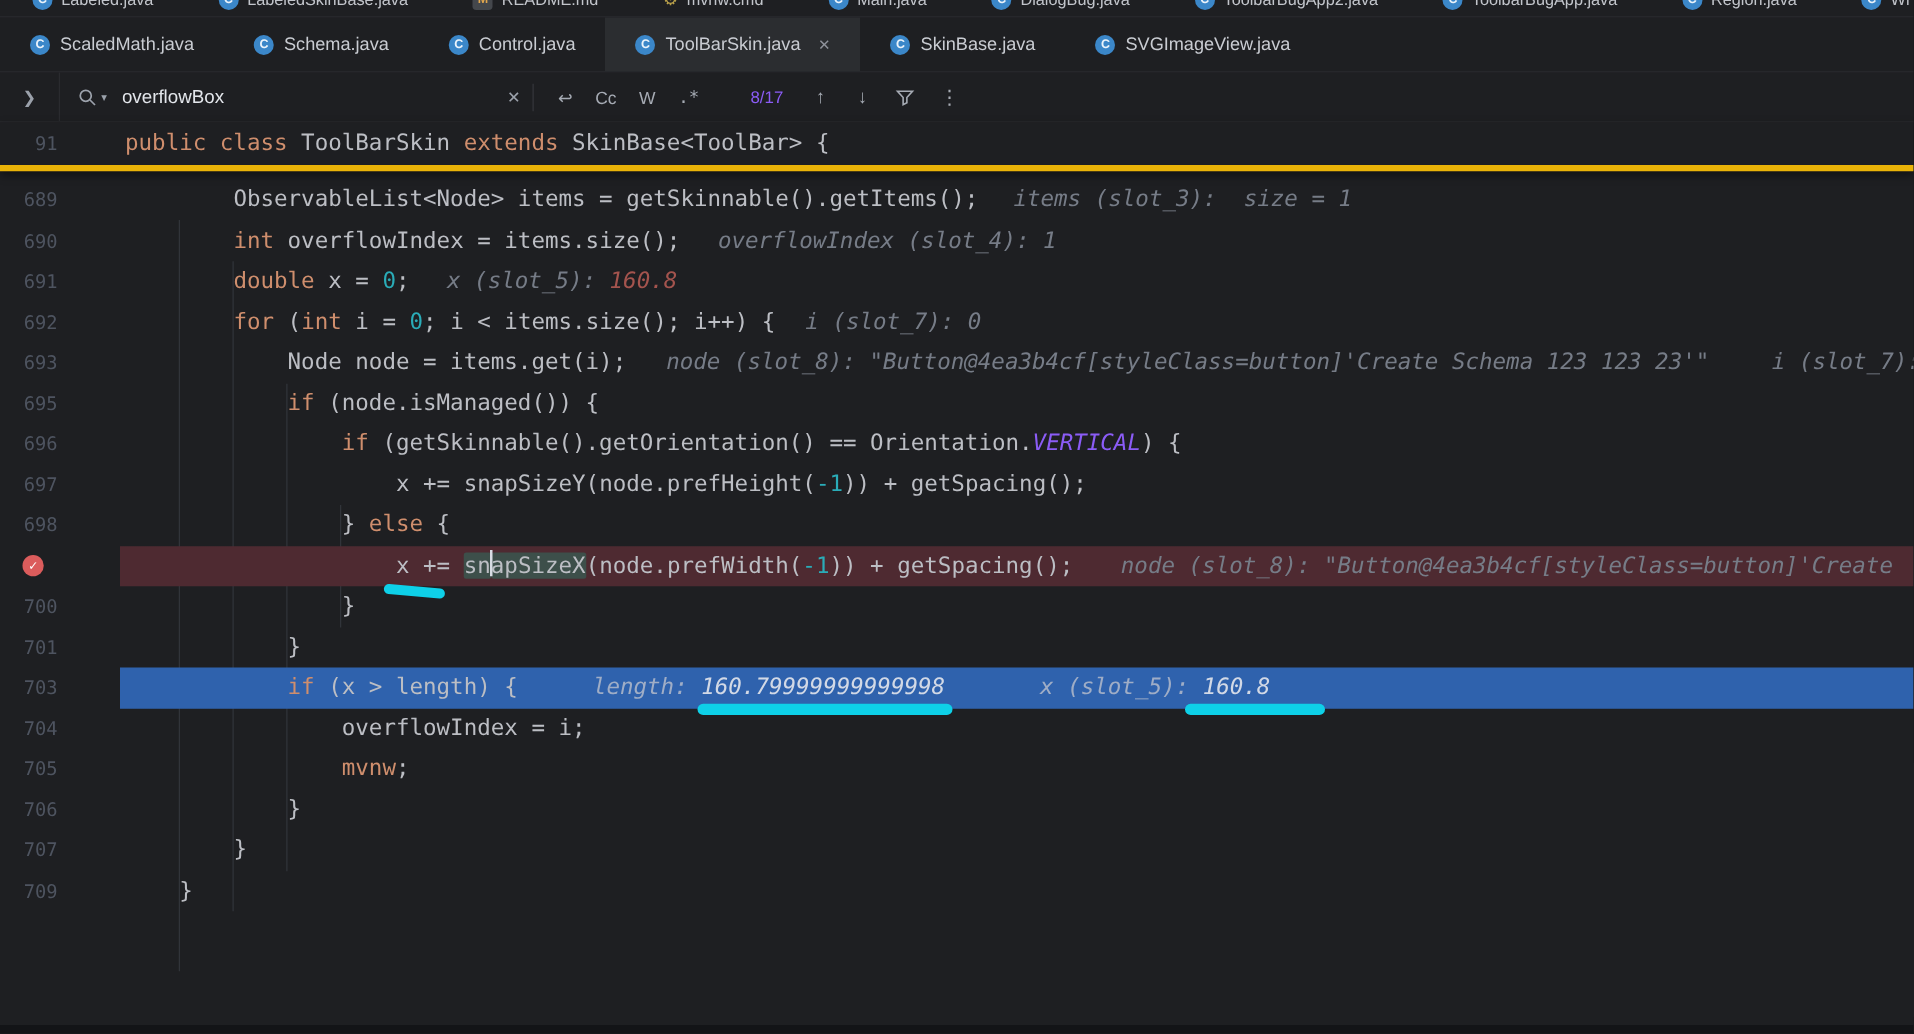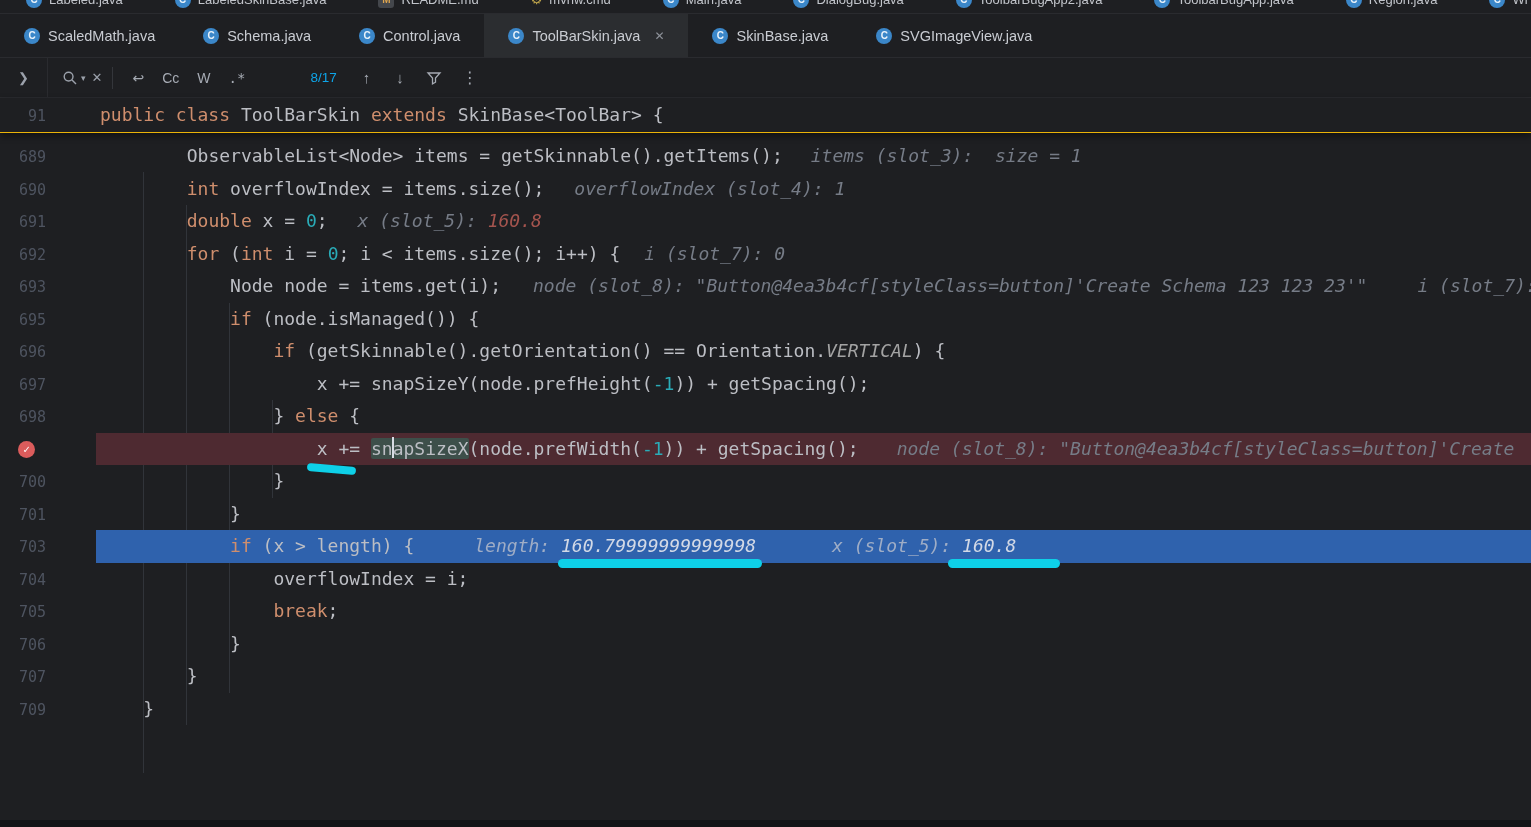--- a/index.html
+++ b/index.html
@@ -27,44 +27,44 @@
   .findbar{display:flex;align-items:center;height:39px;border-bottom:1px solid #2a2b2f;background:#1e1f22;}
   .fb-exp{width:47px;align-self:stretch;display:flex;align-items:center;justify-content:center;
           border-right:1px solid #2a2b2f;color:#9ba1ab;font-size:13px;}
   .fb-search-icon{display:flex;align-items:center;margin-left:14px;gap:3px;color:#9ba1ab;}
   .fb-input{background:transparent;border:none;outline:none;color:#e3e6eb;font-size:15px;width:300px;
             margin-left:10px;font-family:"Liberation Sans",sans-serif;}
   .fb-clear{color:#9ba1ab;font-size:13px;margin-left:6px;}
   .fb-div{display:inline-block;width:1px;height:22px;background:#34363b;margin:0 10px;}
   .fb-tgl{color:#a6abb4;font-size:14px;padding:0 9px;}
   .fb-tgl.mono{font-family:"DejaVu Sans Mono",monospace;}
-  .fb-count{color:#0ea5e9;font-size:13.5px;margin-left:56px;}
+  .fb-count{color:#8b5cf6;font-size:13.5px;margin-left:32px;}
   .fb-nav{color:#a6abb4;font-size:15px;margin-left:26px;}
   .fb-funnel{margin-left:22px;display:flex;align-items:center;}
   .fb-kebab{color:#a6abb4;font-size:16px;margin-left:20px;margin-right:14px;}
 
   
   .sticky-row{position:relative;z-index:4;height:34px;line-height:34px;white-space:pre;background:#1e1f22;
               font-family:"DejaVu Sans Mono",monospace;font-size:18px;color:#bcbec4;
-              box-shadow:0 3px 7px rgba(0,0,0,.45);border-bottom:1px solid #eab308;}
+              box-shadow:0 3px 7px rgba(0,0,0,.45);border-bottom:5px solid #eab308;}
   .code-area{position:relative;padding-top:7px;height:696px;overflow:hidden;background:#1e1f22;}
   .row{position:relative;height:32.5px;line-height:32.5px;white-space:pre;
        font-family:"DejaVu Sans Mono",monospace;font-size:18px;color:#bcbec4;}
   .row.exec{background:linear-gradient(to right,rgba(0,0,0,0) 96px,#2f62ad 96px);}
   .row.bp{background:linear-gradient(to right,rgba(0,0,0,0) 96px,#4e2a31 96px);}
   .gut{display:inline-block;width:96px;vertical-align:top;}
   .lnum{display:inline-block;width:46px;text-align:right;font-size:15px;color:#4e5460;}
   .bpi{display:inline-block;width:17px;height:17px;margin-left:18px;border-radius:50%;background:#db5c5c;
        color:#ffffff;font-size:11px;line-height:17px;text-align:center;vertical-align:middle;}
   .codeseg{padding-left:4px;}
   .seg{display:inline;}
   .kw{color:#cf8e6d;}
   .num{color:#2aacb8;}
   .plain{color:#bcbec4;}
-  .const{color:#a3a3a3;font-style:italic;}
+  .const{color:#8b5cf6;font-style:italic;}
   .hint{color:#767c87;font-style:italic;}
   .exec .hint{color:#9fadc6;margin-left:30px;}
   .hv{color:#a4544e;font-style:italic;}
   .hv2{color:#d2d9e6;font-style:italic;}
   .tok{background:#3d4f4a;border-radius:2px;}
   .caret{display:inline-block;width:2px;height:21px;margin:0 -1px;background:#d8dce4;vertical-align:middle;position:relative;top:-2px;}
   .mark{position:relative;display:inline-block;}
   .mark::after{content:"";position:absolute;left:-3px;right:-6px;bottom:-5px;height:9px;border-radius:5px;background:#0ed0e8;}
   .mark-tilt::after{left:-10px;right:4px;bottom:-8px;height:8px;transform:rotate(5deg);}
   .mark-wide::after{left:-14px;right:-44px;}
@@ -153,20 +153,21 @@
     <div class="fb-exp">
       <span>❯</span>
     </div>
     <span class="fb-search-icon">
       <svg width="16" height="16" viewBox="0 0 16 16">
           <circle cx="6.6" cy="6.6" r="4.4" fill="none" stroke="#9ba1ab" stroke-width="1.4"></circle>
           <line x1="10" y1="10" x2="14" y2="14" stroke="#9ba1ab" stroke-width="1.4"></line>
         </svg>
       <span style="font-size:9px;">▾</span>
     </span>
+    <input class="fb-input" value="overflowBox" style="">
     <span class="fb-clear">✕</span>
     <span class="fb-div"></span>
     <span class="fb-tgl">↩</span>
     <span class="fb-tgl">Cc</span>
     <span class="fb-tgl">W</span>
     <span class="fb-tgl mono">.*</span>
     <span class="fb-count">8/17</span>
     <span class="fb-nav">↑</span>
     <span class="fb-nav">↓</span>
     <span class="fb-funnel">
@@ -191,20 +192,20 @@
       <div class="row"><span class="gut"><span class="lnum">693</span></span><span class="codeseg"><span class="seg plain">            </span><span class="seg plain">Node node = items.get(i);</span></span><span class="hintgrp" style="margin-left: 32px;"><span class="seg hint">node (slot_8): "Button@4ea3b4cf[styleClass=button]'Create Schema 123 123 23'"</span></span><span class="hintgrp" style="margin-left: 50px;"><span class="seg hint">i (slot_7):</span></span></div>
       <div class="row"><span class="gut"><span class="lnum">695</span></span><span class="codeseg"><span class="seg plain">            </span><span class="seg kw">if </span><span class="seg plain">(node.isManaged()) {</span></span></div>
       <div class="row"><span class="gut"><span class="lnum">696</span></span><span class="codeseg"><span class="seg plain">                </span><span class="seg kw">if </span><span class="seg plain">(getSkinnable().getOrientation() == Orientation.</span><span class="seg const">VERTICAL</span><span class="seg plain">) {</span></span></div>
       <div class="row"><span class="gut"><span class="lnum">697</span></span><span class="codeseg"><span class="seg plain">                    </span><span class="seg plain">x += snapSizeY(node.prefHeight(</span><span class="seg num">-1</span><span class="seg plain">)) + getSpacing();</span></span></div>
       <div class="row"><span class="gut"><span class="lnum">698</span></span><span class="codeseg"><span class="seg plain">                </span><span class="seg plain">} </span><span class="seg kw">else </span><span class="seg plain">{</span></span></div>
       <div class="row bp"><span class="gut"><span class="bpi">✓</span></span><span class="codeseg"><span class="seg plain">                    </span><span class="seg plain mark mark-tilt">x +=</span><span class="seg plain"> </span><span class="seg plain tok">sn</span><span class="caret"></span><span class="seg plain tok">apSizeX</span><span class="seg plain">(node.prefWidth(</span><span class="seg num">-1</span><span class="seg plain">)) + getSpacing();</span></span><span class="hintgrp" style="margin-left: 38px;"><span class="seg hint">node (slot_8): "Button@4ea3b4cf[styleClass=button]'Create</span></span></div>
       <div class="row"><span class="gut"><span class="lnum">700</span></span><span class="codeseg"><span class="seg plain">                </span><span class="seg plain">}</span></span></div>
       <div class="row"><span class="gut"><span class="lnum">701</span></span><span class="codeseg"><span class="seg plain">            </span><span class="seg plain">}</span></span></div>
       <div class="row exec"><span class="gut"><span class="lnum">703</span></span><span class="codeseg"><span class="seg plain">            </span><span class="seg kw">if </span><span class="seg plain">(x &gt; length) {</span></span><span class="hintgrp" style="margin-left: 30px;"><span class="seg hint">length: </span><span class="seg hv2 mark">160.79999999999998</span></span><span class="hintgrp" style="margin-left: 46px;"><span class="seg hint">x (slot_5): </span><span class="seg hv2 mark mark-wide">160.8</span></span></div>
       <div class="row"><span class="gut"><span class="lnum">704</span></span><span class="codeseg"><span class="seg plain">                </span><span class="seg plain">overflowIndex = i;</span></span></div>
-      <div class="row"><span class="gut"><span class="lnum">705</span></span><span class="codeseg"><span class="seg plain">                </span><span class="seg kw">break</span><span class="seg plain">;</span></span></div>
+      <div class="row"><span class="gut"><span class="lnum">705</span></span><span class="codeseg"><span class="seg plain">                </span><span class="seg kw">mvnw</span><span class="seg plain">;</span></span></div>
       <div class="row"><span class="gut"><span class="lnum">706</span></span><span class="codeseg"><span class="seg plain">            </span><span class="seg plain">}</span></span></div>
       <div class="row"><span class="gut"><span class="lnum">707</span></span><span class="codeseg"><span class="seg plain">        </span><span class="seg plain">}</span></span></div>
       <div class="row"><span class="gut"><span class="lnum">709</span></span><span class="codeseg"><span class="seg plain">    </span><span class="seg plain">}</span></span></div>
     </div>
 
   <div class="hscroll"></div>
 </div>
 
 </body></html>

